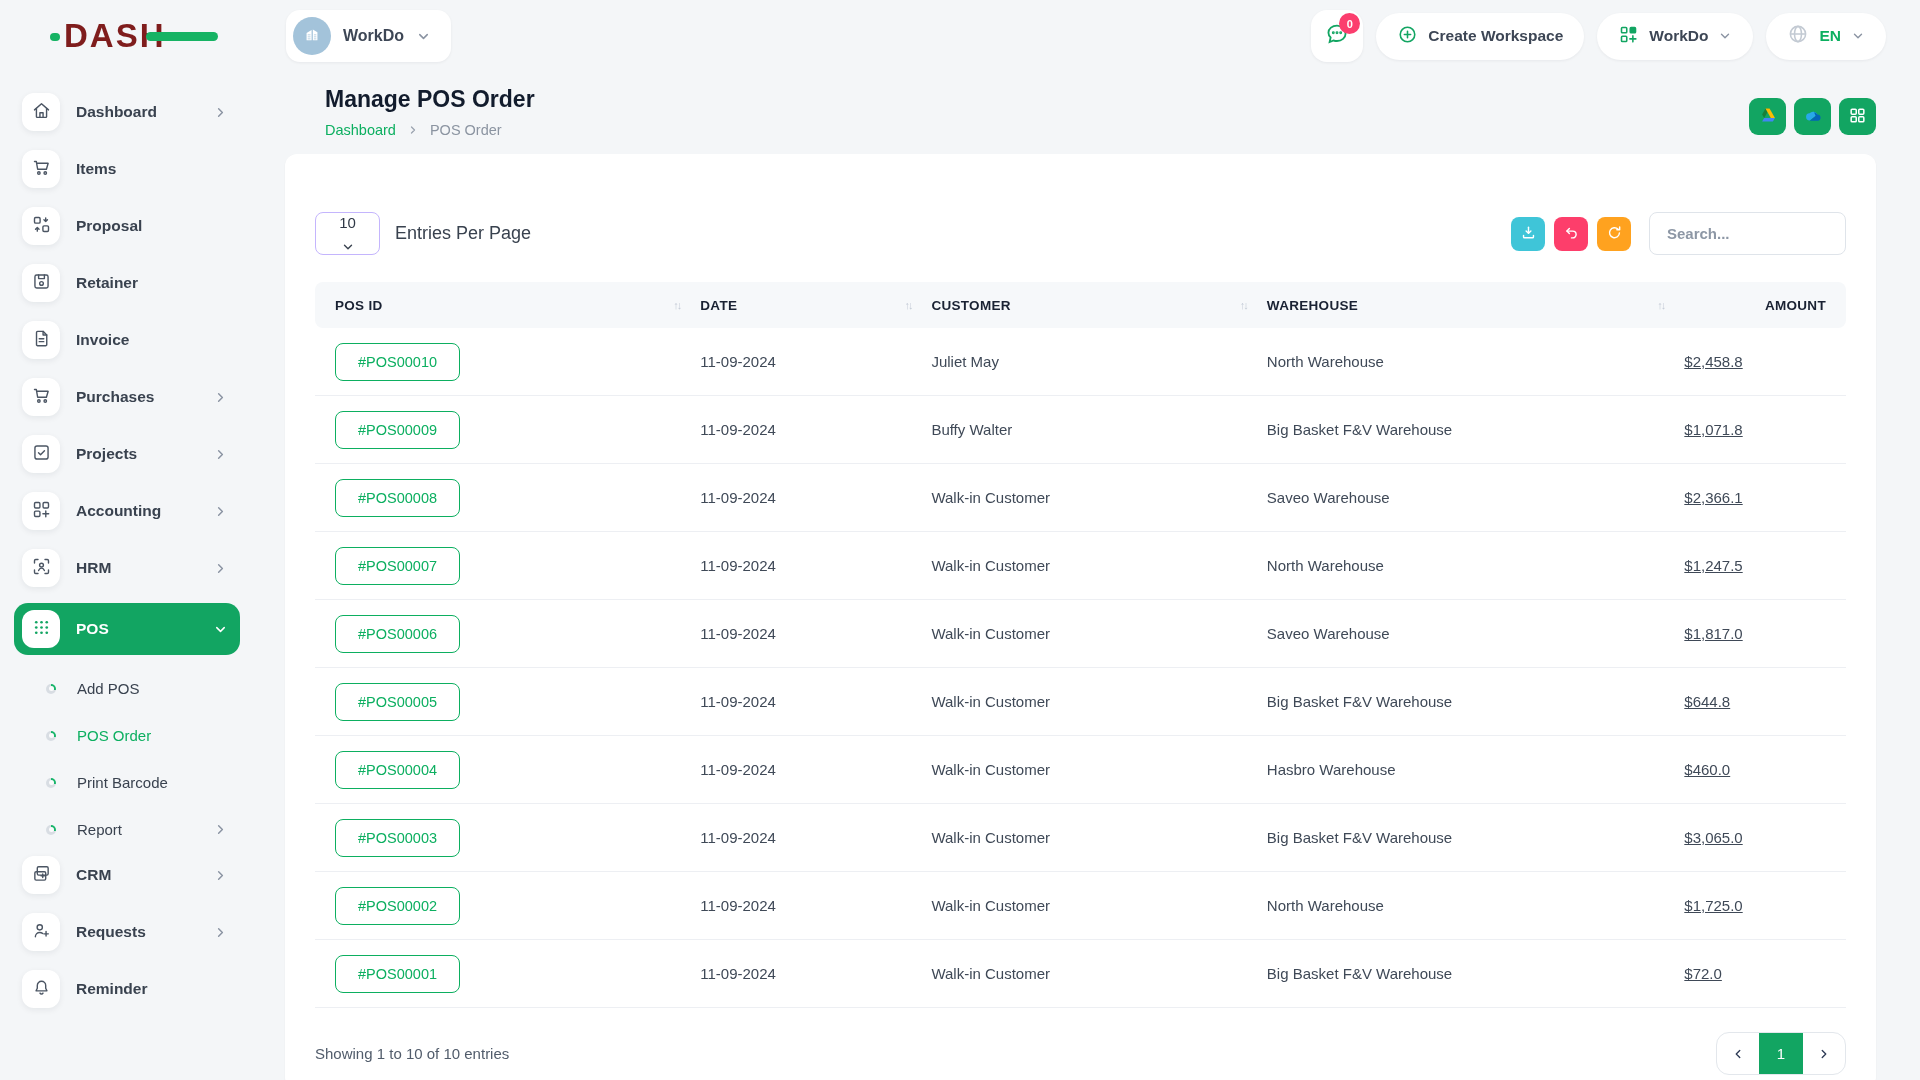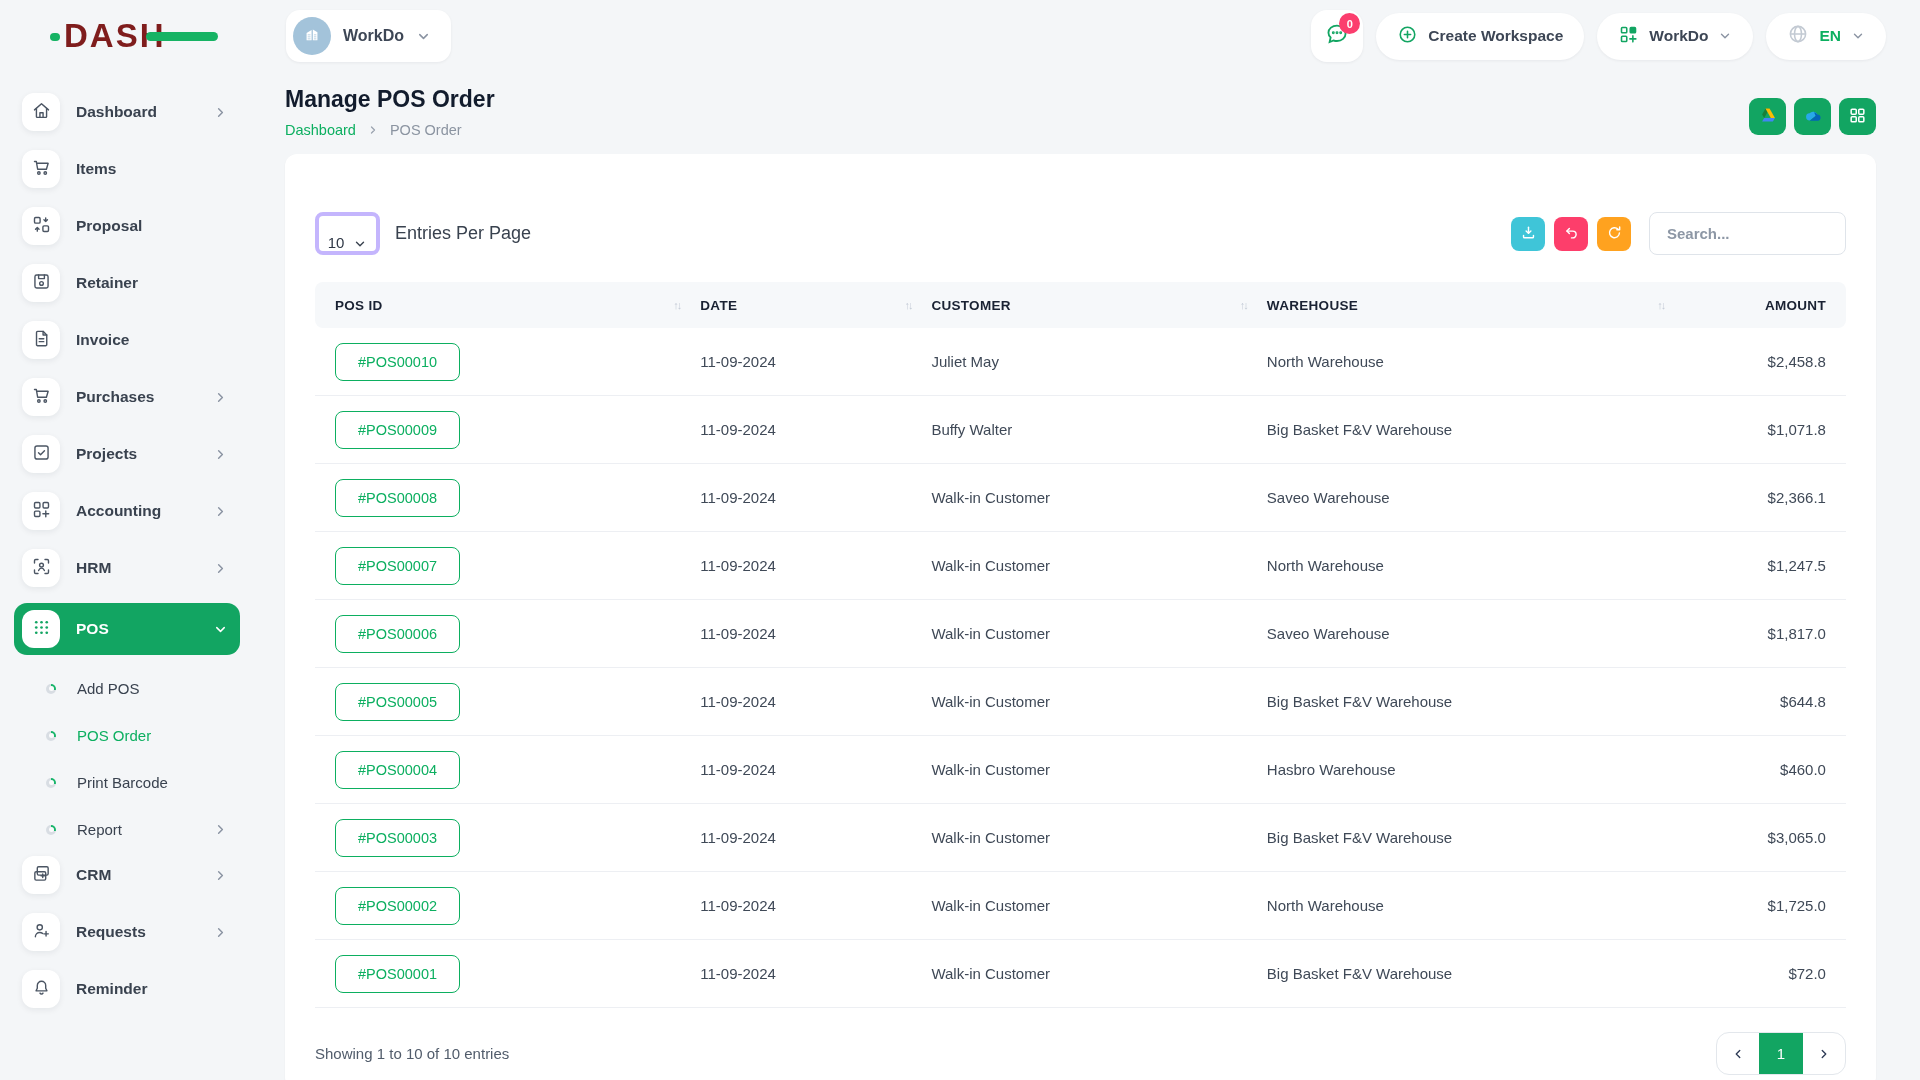--- a/index.html
+++ b/index.html
@@ -22,63 +22,63 @@
   .chat-btn { position:relative; width:52px; height:52px; background:#fff; border-radius:16px; display:flex; align-items:center; justify-content:center; box-shadow:0 1px 3px rgba(16,24,40,.06); cursor:pointer; }
   .chat-badge { position:absolute; top:3px; right:3px; min-width:21px; height:21px; padding:0 5px; border-radius:11px; background:#fb3e6e; color:#fff; font-size:11px; font-weight:700; display:flex; align-items:center; justify-content:center; }
   .pill-btn { height:47px; background:#fff; border:none; border-radius:24px; display:flex; align-items:center; gap:10px; padding:0 21px; font-family:inherit; font-size:15.5px; font-weight:600; color:#3d4655; box-shadow:0 1px 3px rgba(16,24,40,.06); cursor:pointer; }
   .lang-label { color:#0caf60; font-weight:700; }
   
   .sidebar { position:fixed; left:0; top:72px; bottom:0; width:256px; padding-top:18px; overflow:hidden; }
   .side-item { display:flex; align-items:center; gap:16px; height:44px; margin:0 16px 13px 14px; padding:0 8px; border-radius:14px; cursor:pointer; }
   .icon-card { width:38px; height:38px; flex-shrink:0; border-radius:12px; background:#fff; box-shadow:0 2px 6px rgba(16,24,40,.07); display:flex; align-items:center; justify-content:center; color:#4b5563; }
   .side-label { font-size:15.5px; font-weight:600; color:#39424f; white-space:nowrap; }
   .side-chevron { margin-left:auto; margin-right:4px; display:flex; color:#8a93a2; }
-  .side-item.active { background:#12a562; height:52px; margin-bottom:10px;border-radius:13px; }
+  .side-item.active { background:#12a562; height:52px; margin-bottom:10px; }
   .side-item.active .side-label { color:#fff; font-weight:700; }
   .side-item.active .side-chevron { color:#fff; }
   .side-item.active .icon-card { color:#12a562; box-shadow:none; }
   .side-sub { display:flex; align-items:center; gap:21px; height:47px; padding:0 26px 0 46px; cursor:pointer; }
   .bullet { position:relative; width:10px; height:10px; border-radius:50%; background:conic-gradient(#17b46a 0 100deg, #d8dde3 100deg 360deg); flex-shrink:0; }
   .bullet i { position:absolute; left:2.5px; top:2.5px; width:5px; height:5px; border-radius:50%; background:#fafbfc; }
   .side-sub-label { font-size:15px; font-weight:500; color:#39424f; }
   .side-sub.active .side-sub-label { color:#0caf60; }
   .side-sub .side-chevron { margin-right:2px; }
   
   .main { margin-left:256px; padding:14px 44px 0 29px; }
-  .page-head { display:flex; justify-content:space-between; align-items:center; }
+  .page-head { display:flex; justify-content:space-between; align-items:center;margin-left:40px; }
   .page-title { font-size:23px; font-weight:700; color:#121c2d; }
   .breadcrumb { display:flex; align-items:center; gap:11px; margin-top:9px; font-size:14.5px; }
   .bc-link { color:#0caf60; cursor:pointer; }
   .bc-sep { color:#9aa3b0; display:flex; }
   .bc-current { color:#8b94a1; }
   .head-actions { display:flex; gap:8px; align-self:flex-start; margin-top:12px; }
   .sq-btn { width:37px; height:37px; border:none; border-radius:9px; background:#12a562; display:flex; align-items:center; justify-content:center; cursor:pointer; }
   
   .card { margin-top:16px; background:#fff; border-radius:12px; box-shadow:0 1px 2px rgba(16,24,40,.05); padding:58px 30px 0 30px; height:935px; }
   .controls { display:flex; align-items:center; }
-  .select-box { width:65px; height:43px; border:4px solid #c4b5fd; border-radius:8px; background:#fff; display:flex; align-items:flex-end; justify-content:center; gap:9px; font-size:15px; color:#2f3846; cursor:pointer; }
+  .select-box { width:65px; height:43px; border:1px solid #c4b5fd; border-radius:8px; background:#fff; display:flex; align-items:center; justify-content:center; gap:9px; font-size:15px; color:#2f3846; cursor:pointer;flex-direction:column; }
   .select-box .chev { color:#39424f; }
   .entries-label { margin-left:15px; font-size:18px; color:#39424f; }
   .controls-right { margin-left:auto; display:flex; align-items:center; gap:9px; }
   .act-btn { width:34px; height:34px; border:none; border-radius:8px; display:flex; align-items:center; justify-content:center; cursor:pointer; }
   .act-download { background:#3fc5d8; }
   .act-undo { background:#fd3e6b; }
   .act-refresh { background:#ffa21f; }
   .search-input { width:197px; height:43px; margin-left:9px; border:1px solid #dfe4ea; border-radius:8px; padding:0 17px; font-family:inherit; font-size:15px; color:#39424f; outline:none; background:#fff;font-weight:bold; }
   .search-input::placeholder { color:#8d97a5; }
   
   .table { margin-top:27px; }
   .thead, .trow { display:grid; grid-template-columns:24.5% 15.5% 22.5% 28% 9.5%; padding:0 20px; align-items:center; }
   .thead { background:#f6f8fa; border-radius:8px; height:46px; }
   .th { display:flex; align-items:center; font-size:13.5px; font-weight:700; color:#1a2233; letter-spacing:.3px; }
   .th .sort { margin-left:auto; margin-right:20px; font-size:11px; letter-spacing:-2px; color:#c4cbd6; }
   .th.right { justify-content:flex-end; }
   .trow { height:68px; border-bottom:1px solid #edeff3; }
   .td { font-size:15px; color:#3f4957; }
-  .td.right { text-align:right; }
+  .td.right { text-align:left;text-decoration:underline; }
   .pos-badge { display:inline-block; border:1px solid #0caf60; color:#0caf60; background:#fff; border-radius:8px; padding:10px 22px; font-size:14.5px; cursor:pointer; }
   
   .table-foot { display:flex; align-items:center; justify-content:space-between; margin-top:24px; }
   .showing { font-size:15px; color:#515c6b; }
   .pagination { display:flex; height:43px; border:1px solid #e3e7ec; border-radius:13px; overflow:hidden; background:#fff; }
   .page-cell { width:42px; display:flex; align-items:center; justify-content:center; color:#33405a; cursor:pointer; }
   .page-cell.active { width:44px; background:#12a562; color:#fff; font-size:15px; }
 </style>
 </head>
 <body>

